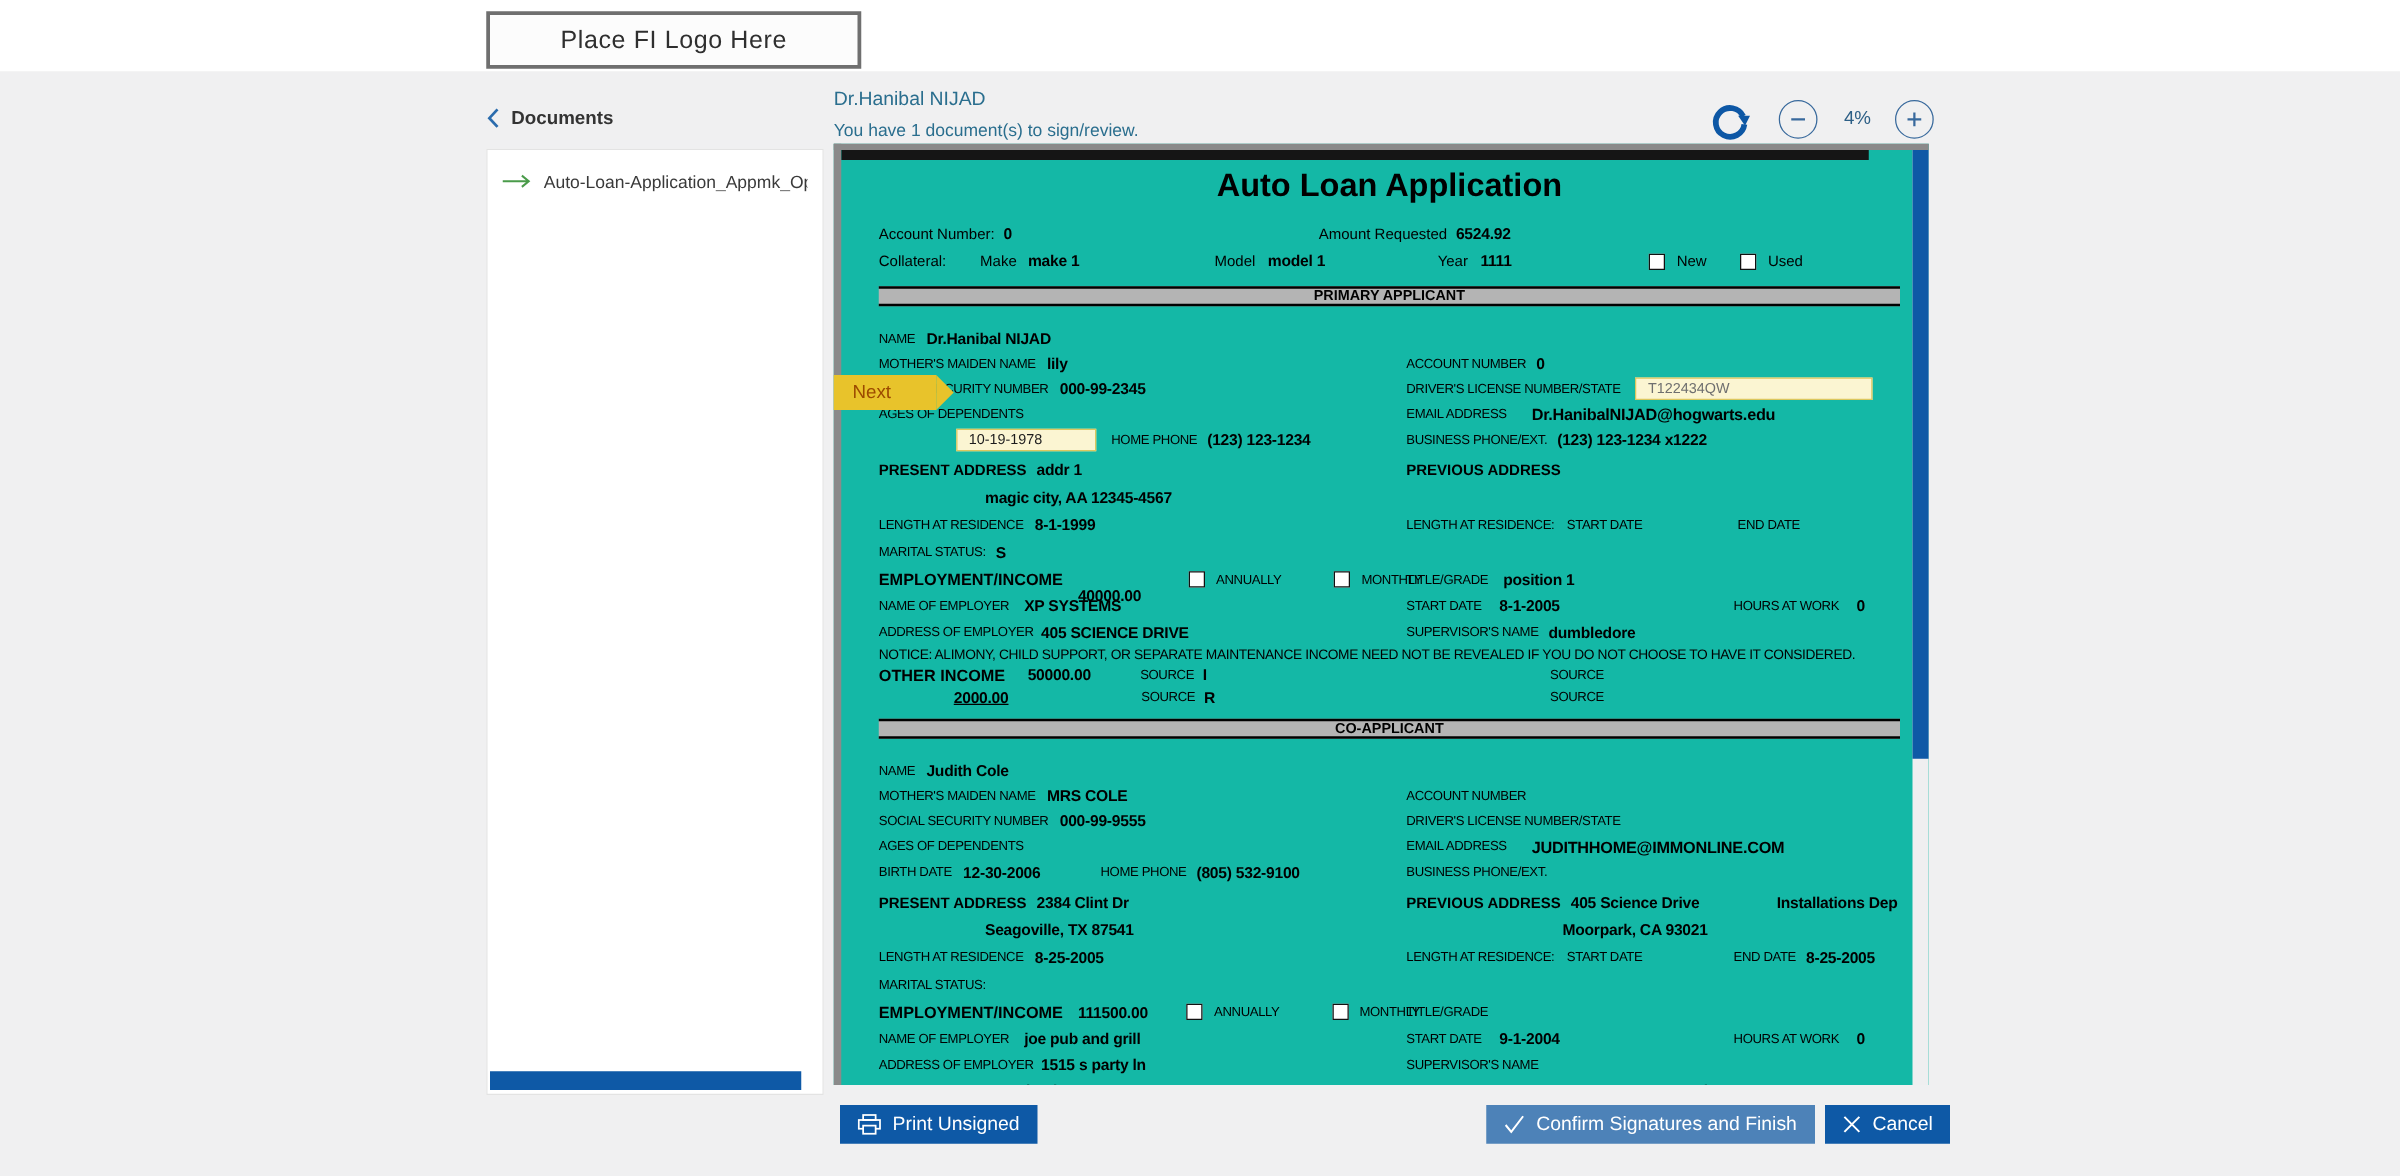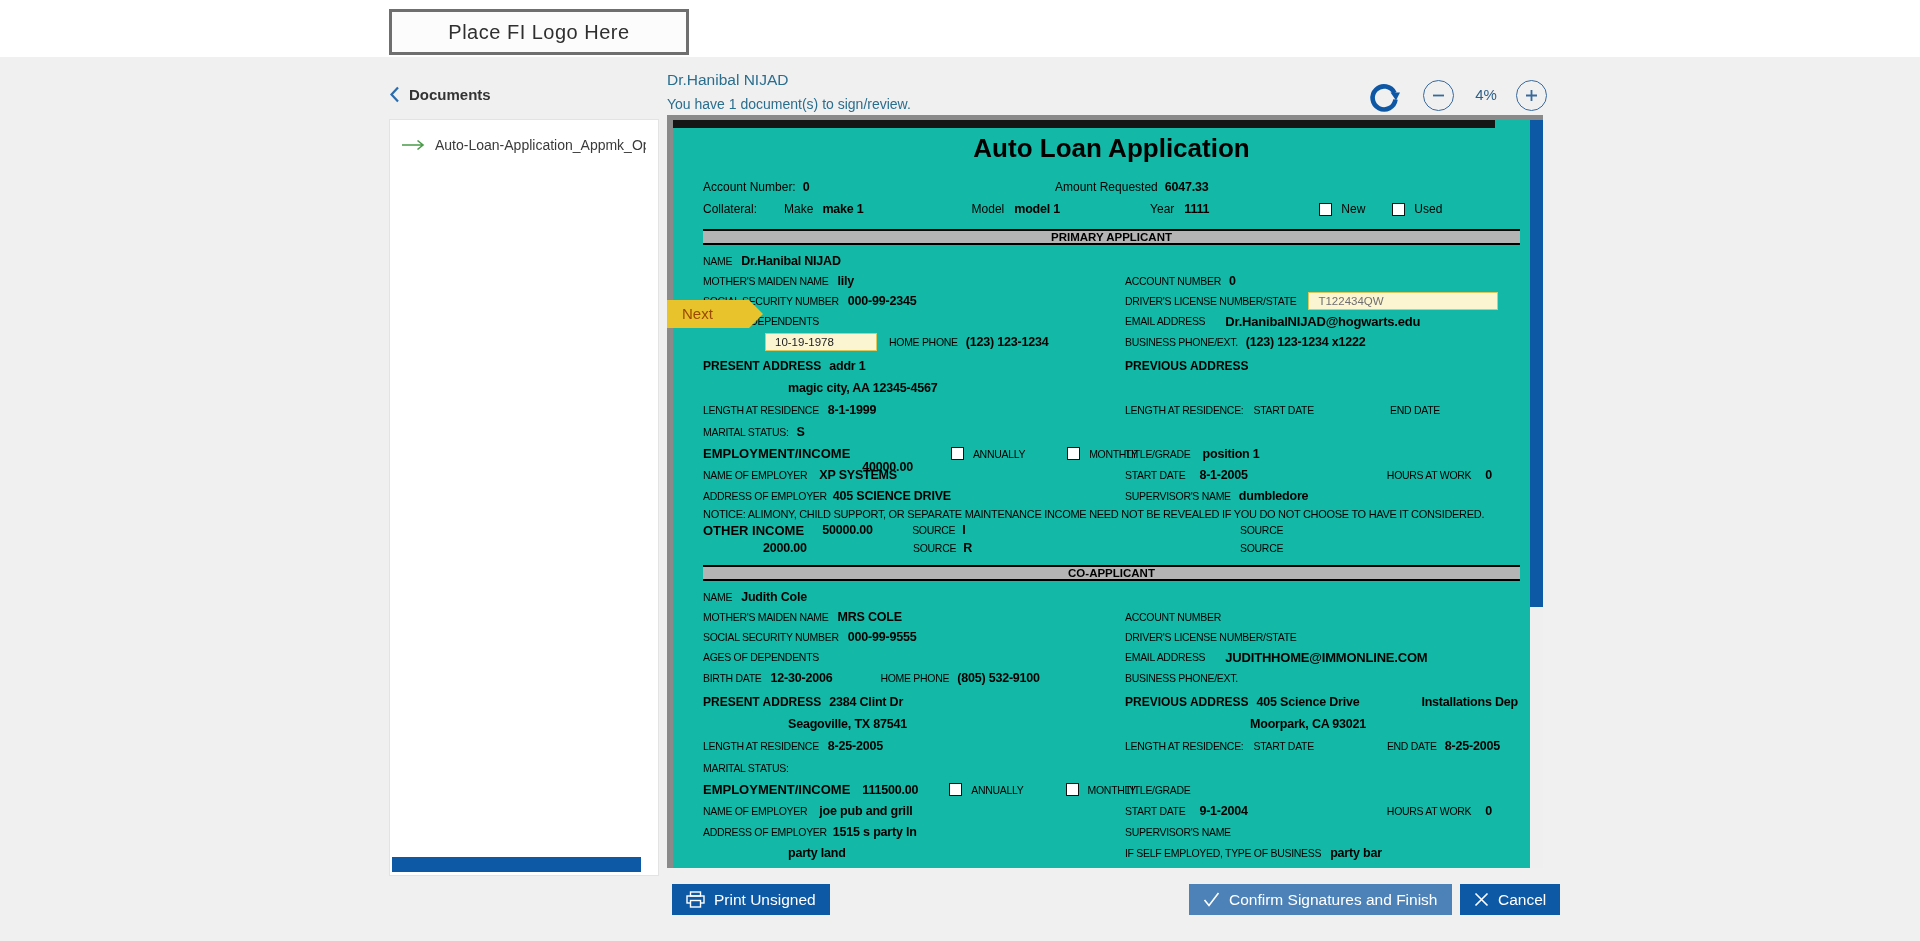--- a/index.html
+++ b/index.html
@@ -48,21 +48,21 @@
   
   .lbl  { font-size:10.5px; letter-spacing:-.3px; white-space:nowrap; }
   .lbl2 { font-size:12px; white-space:nowrap; }
   .lblB { font-size:12px; font-weight:bold; white-space:nowrap; }
   .lblX { font-size:13px; font-weight:bold; white-space:nowrap; }
   .val  { font-size:12.5px; font-weight:bold; white-space:nowrap; letter-spacing:-.2px; }
   .row { display:flex; align-items:center; height:20px; }
   .cl { width:422px; display:flex; align-items:center; }
   .cr { flex:1; display:flex; align-items:center; padding-right:2px; }
   .secbar {
-    height:16px; margin-top:8px; margin-bottom:6px;
+    height:16px; margin-top:8px; margin-bottom:16px;
     background:var(--secbar,#b4b4b4); border-top:2px solid #000; border-bottom:2px solid #000;
     display:flex; align-items:center; justify-content:center;
     font-size:11.5px; font-weight:bold;
   }
   .cb { width:13px; height:13px; border:1.5px solid #111; display:inline-block; flex:none; cursor:pointer; background:#fff; }
   .hl {
     height:18px; background:var(--hl_bg,#fbf5d2); border:1px solid var(--hl_border,#dcc75e);
     display:flex; align-items:center; padding:0 9px; font-size:11.5px; cursor:text; white-space:nowrap;
   }
   .hl-birth { width:112px; color:#1c1c1c; }
@@ -149,21 +149,21 @@
   <div class="page">
     <div class="form-top-border"></div>
     <div class="form-title">Auto Loan Application</div>
 
     <div class="row" style="margin-top:13px;">
       <div style="width:352px; display:flex; align-items:center;">
         <span class="lbl2">Account Number:</span>
         <span class="val" style="margin-left:7px;">0</span>
       </div>
       <span class="lbl2">Amount Requested</span>
-      <span class="val" style="margin-left:7px;">6047.33</span>
+      <span class="val" style="margin-left:7px;">6524.92</span>
     </div>
     <div class="row" style="height:24px;">
       <span class="lbl2">Collateral:</span>
       <span class="lbl2" style="margin-left:27px;">Make</span>
       <span class="val" style="margin-left:9px;">make 1</span>
       <span class="lbl2" style="margin-left:108px;">Model</span>
       <span class="val" style="margin-left:10px;">model 1</span>
       <span class="lbl2" style="margin-left:90px;">Year</span>
       <span class="val" style="margin-left:10px;">1111</span>
       <span class="cb" style="margin-left:110px;"></span>
@@ -301,21 +301,21 @@
         <span class="val" style="margin-left:7px;">I</span>
       </div>
       <div class="cr">
         <span style="width:115px;"></span>
         <span class="lbl">SOURCE</span>
       </div>
     </div>
     <div class="row" style="height:18px;">
       <div class="cl">
         <span style="width:60px;"></span>
-        <span class="val" style="width:150px;">2000.00</span>
+        <span class="val" style="width:150px;text-decoration:underline;">2000.00</span>
         <span class="lbl">SOURCE</span>
         <span class="val" style="margin-left:7px;">R</span>
       </div>
       <div class="cr">
         <span style="width:115px;"></span>
         <span class="lbl">SOURCE</span>
       </div>
     </div>
 
     <div class="secbar">CO-APPLICANT</div>

